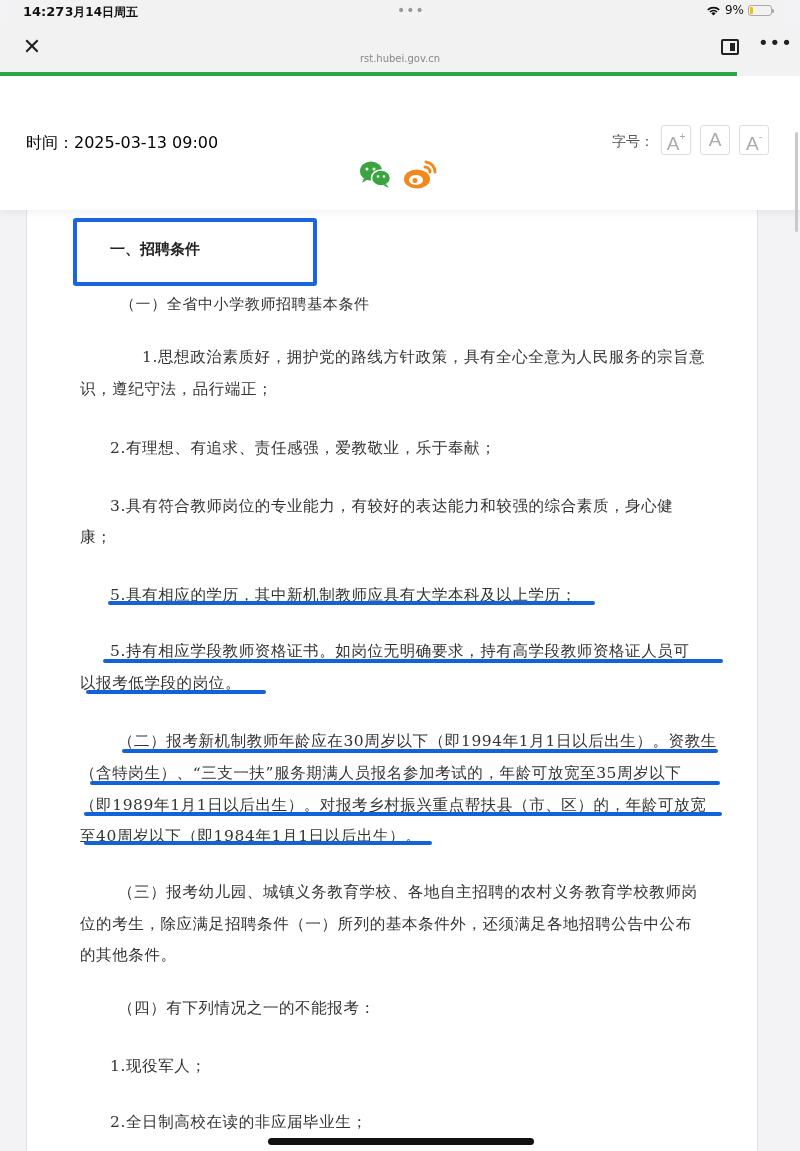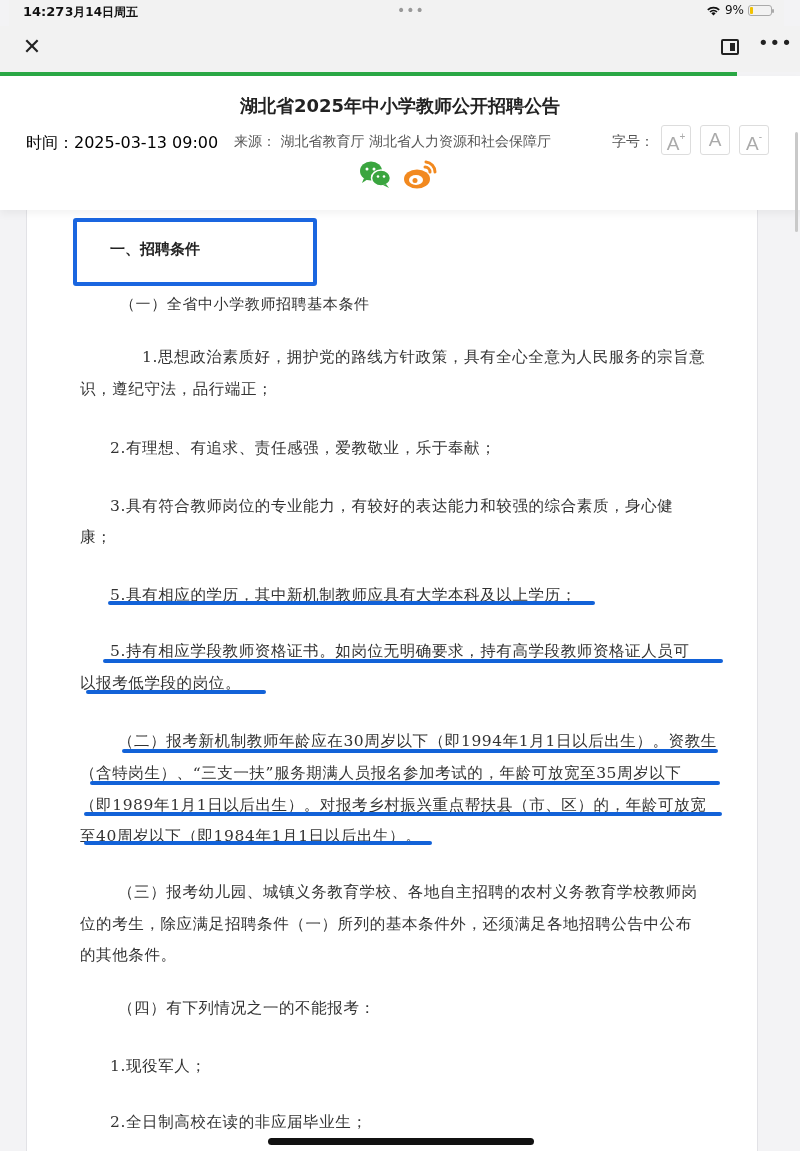--- a/index.html
+++ b/index.html
@@ -63,31 +63,30 @@
     <div class="battery">
         <div class="battery-fill"></div>
       </div>
   </div>
 </div>
 
 <div class="navbar">
   <div class="close-btn">
     <span>✕</span>
   </div>
+  <div class="nav-url">rst.hubei.gov.cn</div>
   <div class="reader-btn"></div>
   <div class="more-btn">
     <span>•••</span>
   </div>
 </div>
 <div class="progress"></div>
 
 <div class="article-header">
-  <div class="art-title">湖北省2025年中小学教师公开招聘公告</div>
   <div class="meta-time">时间：2025-03-13 09:00</div>
-  <div class="meta-source">来源：  湖北省教育厅 湖北省人力资源和社会保障厅</div>
   <div class="meta-fontsize-label">字号：</div>
   <div class="fs-btn" style="left:661px;"><span>A</span><sup>+</sup></div>
   <div class="fs-btn" style="left:700px;"><span>A</span></div>
   <div class="fs-btn" style="left:739px;"><span>A</span><sup>-</sup></div>
 
   <svg class="share-wechat" viewBox="0 0 34 28">
     <ellipse cx="13" cy="11" rx="11" ry="9.5" fill="#3aa53f"></ellipse>
     <path d="M6 18 L4 23 L10 19 Z" fill="#3aa53f"></path>
     <circle cx="9" cy="9" r="1.5" fill="#fff"></circle>
       <circle cx="16" cy="9" r="1.5" fill="#fff"></circle>

